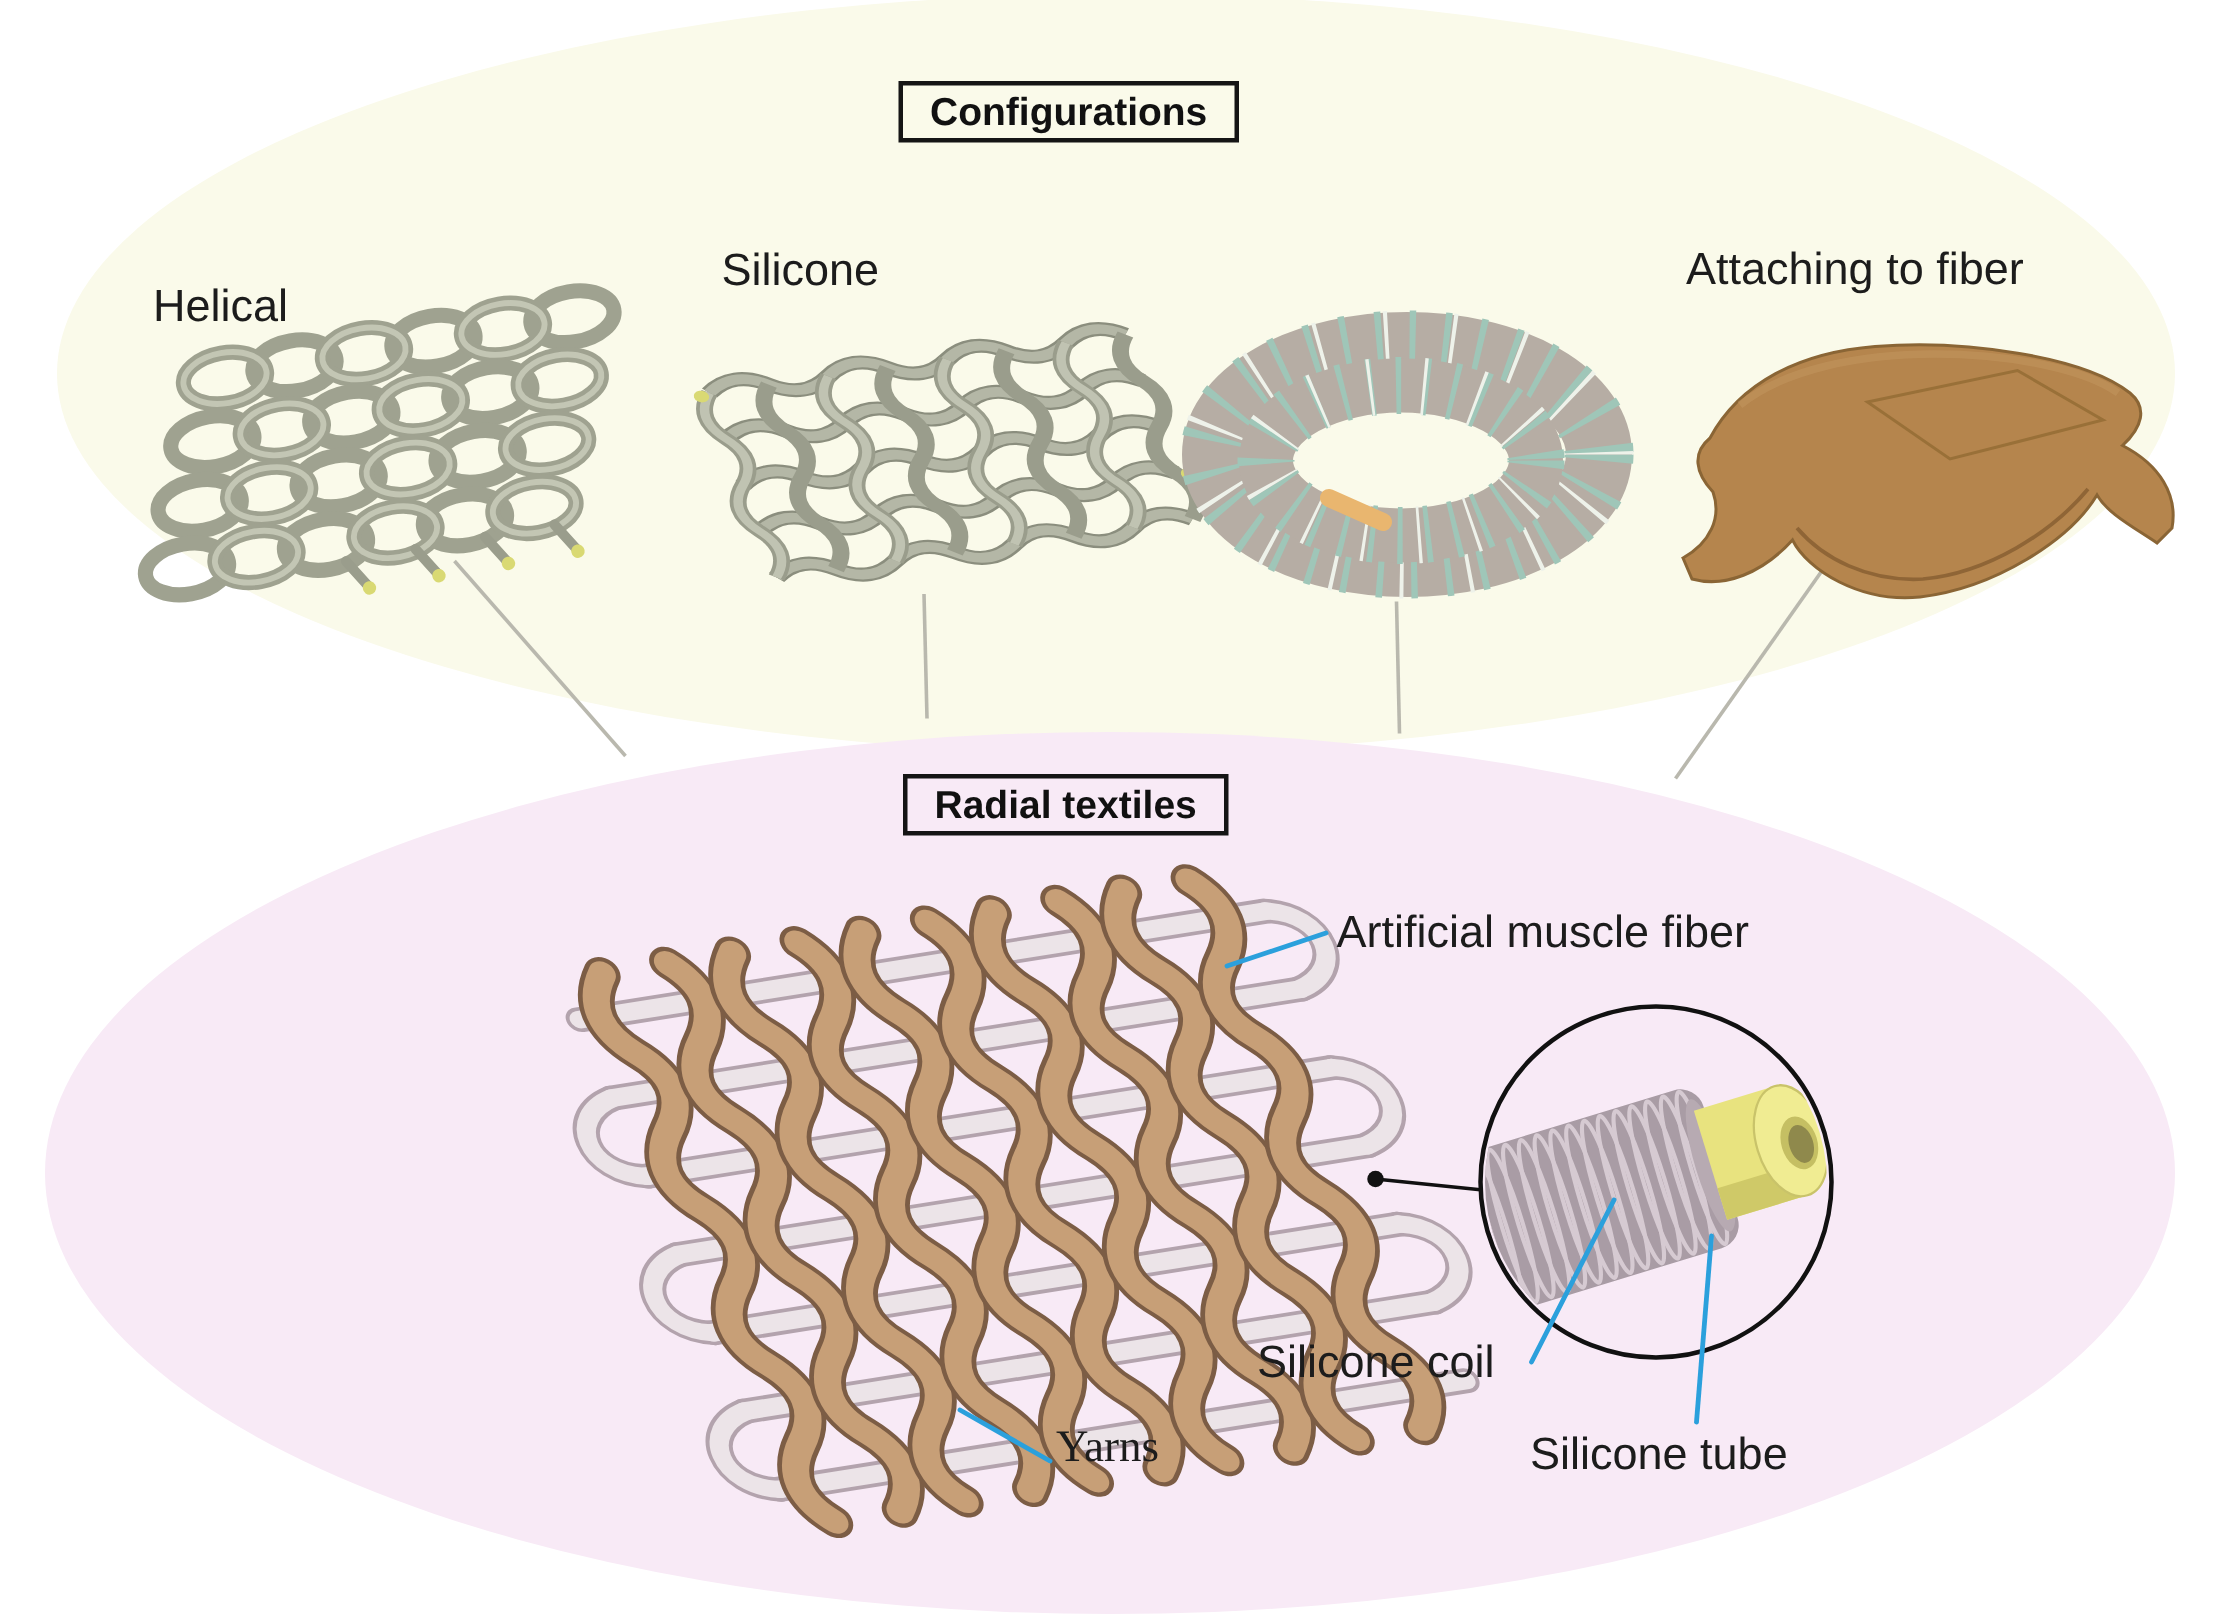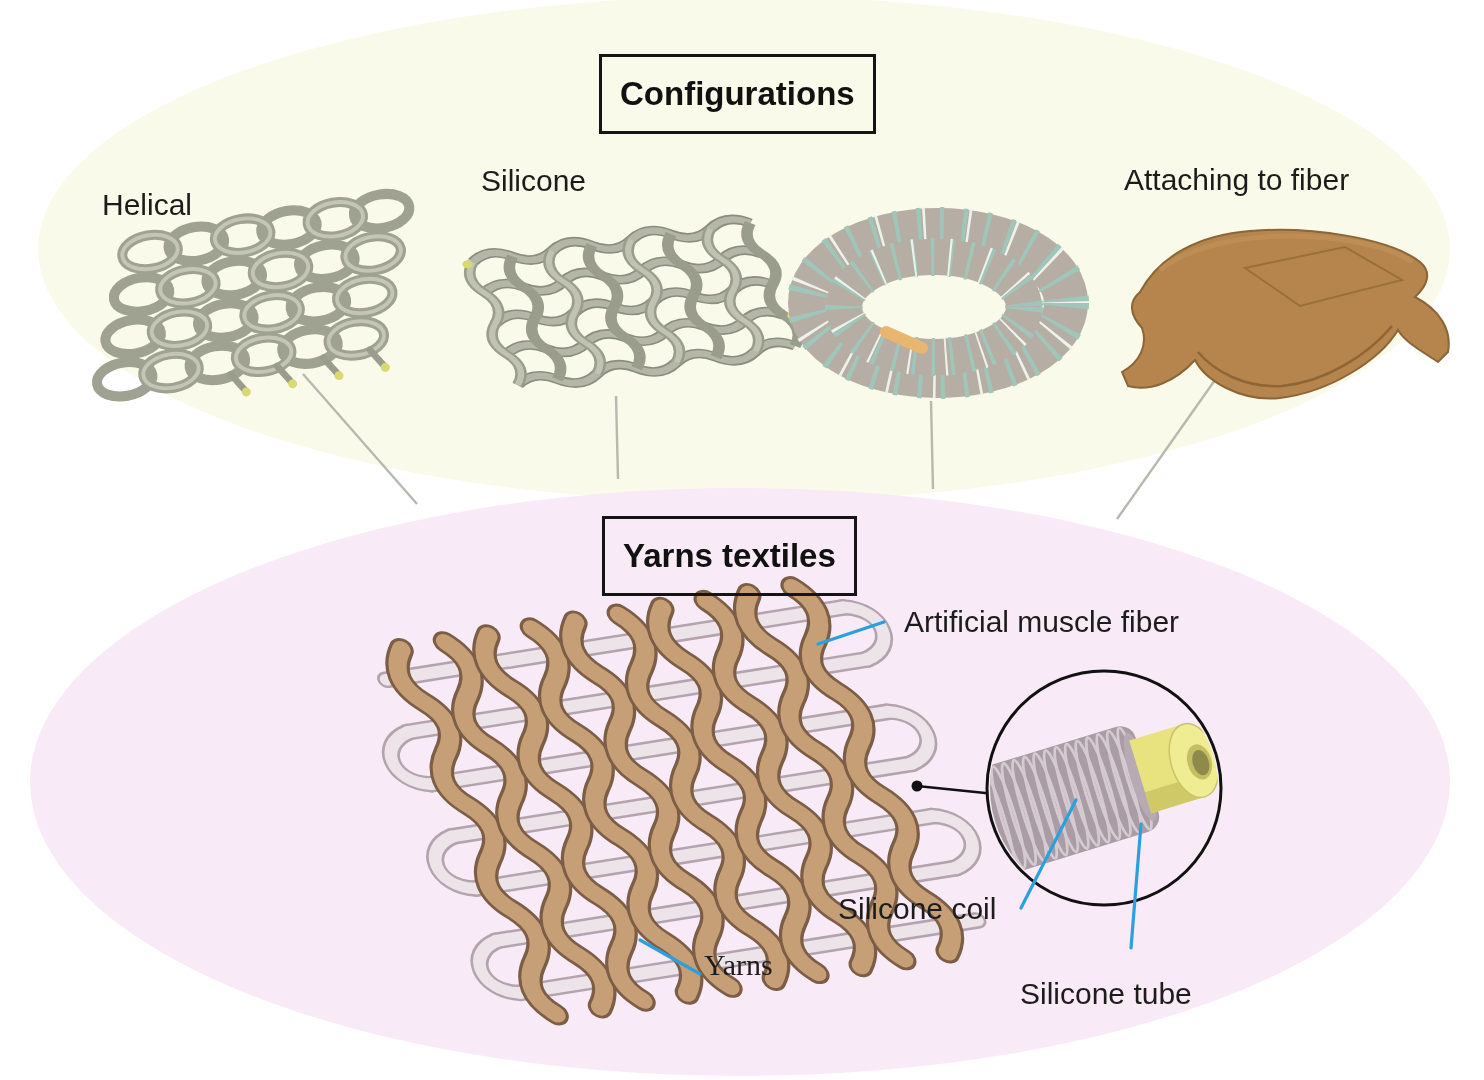--- a/index.html
+++ b/index.html
@@ -3,22 +3,22 @@
 <meta charset="utf-8">
 <style>
   html,body{margin:0;padding:0;background:#ffffff;}
   #fig{position:relative;width:1484px;height:1080px;background:#ffffff;overflow:hidden;
        font-family:"Liberation Sans",sans-serif;}
   .ellipse{position:absolute;border-radius:50%;}
   #top-ellipse{left:38px;top:-4px;width:1412px;height:506px;background:#fafaea;}
   #bottom-ellipse{left:30px;top:488px;width:1420px;height:588px;background:#f8eaf6;}
   svg.art{position:absolute;left:0;top:0;}
   .lbl{position:absolute;font-size:30px;color:#1c1c1c;white-space:nowrap;line-height:1.1;}
-  .title-box{position:absolute;border:3px solid #151515;padding:18px 18px;
-             font-weight:bold;font-size:33px;color:#111;white-space:nowrap;}
+  .title-box{position:absolute;border:3px solid #151515;padding:2px 18px;
+             font-weight:bold;font-size:26px;color:#111;white-space:nowrap;}
 </style>
 </head>
 <body>
 
 <div id="fig">
 
   <div id="top-ellipse" class="ellipse"></div>
   <div id="bottom-ellipse" class="ellipse"></div>
 
   <svg class="art" width="1484" height="1080" viewBox="0 0 1484 1080">
@@ -244,23 +244,23 @@
 
     <g stroke="#2ba0dc" stroke-width="3.2" stroke-linecap="round">
       <line x1="818" y1="644" x2="884" y2="622"></line>
       <line x1="1076" y1="800" x2="1021" y2="908"></line>
       <line x1="1141" y1="824" x2="1131" y2="948"></line>
       <line x1="640" y1="940" x2="700" y2="974"></line>
     </g>
   </svg>
 
   <div class="title-box" style="left:599px;top:54px;">Configurations</div>
-  <div class="title-box" style="left:602px;top:516px;">Yarns textiles</div>
+  <div class="title-box" style="left:602px;top:516px;">Radial textiles</div>
 
   <div class="lbl" style="left:102px;top:188px;">Helical</div>
   <div class="lbl" style="left:481px;top:164px;">Silicone</div>
   <div class="lbl" style="left:1124px;top:163px;">Attaching to fiber</div>
 
-  <div class="lbl" style="left:891px;top:605px;margin-left:13px;">Artificial muscle fiber</div>
+  <div class="lbl" style="left:891px;top:605px;">Artificial muscle fiber</div>
   <div class="lbl" style="left:838px;top:892px;">Silicone coil</div>
-  <div class="lbl" style="left:1020px;top:953px;margin-top:24px;">Silicone tube</div>
+  <div class="lbl" style="left:1020px;top:953px;">Silicone tube</div>
   <div class="lbl" style="left:704px;top:948px;font-family:Liberation Serif, serif;">Yarns</div>
 </div>
 
 </body></html>

